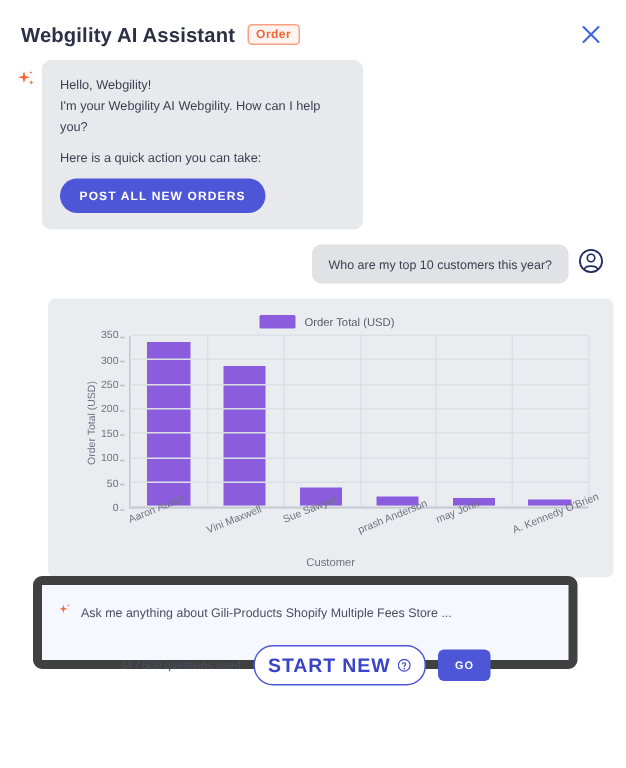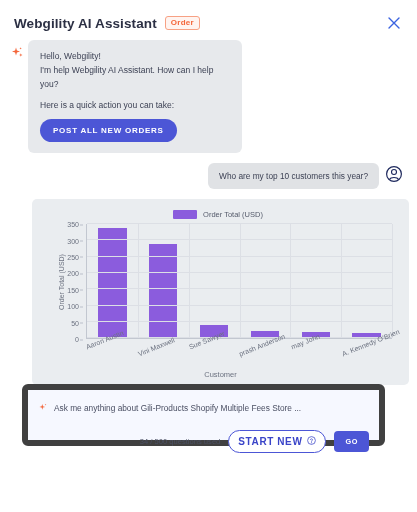--- a/index.html
+++ b/index.html
@@ -128,28 +128,28 @@
     padding: 9px 10px 9px 10px; height:62px;
   }
   .composer-top { display:flex; align-items:center; gap:6px; }
   .composer-input {
     border:none; outline:none; background:transparent;
     font-size:8.3px; color:#3a3f52; width:100%;
     font-family:"Liberation Sans", sans-serif;
   }
   .composer-input::placeholder { color:#4a4f63; }
   .composer-bottom {
-    display:flex; align-items:center; justify-content:flex-end; gap:8px;
+    display:flex; align-items:center; justify-content:center; gap:8px;
     margin-top:13px;
   }
   .quota { font-size:7.6px; color:#4a4f63; }
   .start-new {
     display:flex; align-items:center; gap:5px;
     border:1px solid #4c56d6; color:#3a44c8; background:#fff;
-    font-size:10px; font-weight:700; letter-spacing:.6px;
+    font-size:13px; font-weight:700; letter-spacing:.6px;
     border-radius:13px; padding:5px 9px; cursor:pointer;
     font-family:"Liberation Sans", sans-serif;
   }
   .go {
     background:#4c56d6; color:#fff; border:none;
     font-size:7.3px; font-weight:700; letter-spacing:.6px;
     border-radius:4px; padding:6px 11px; cursor:pointer;
     font-family:"Liberation Sans", sans-serif;
   }
 </style>
@@ -173,21 +173,21 @@
     <div class="msg-row">
       <span class="spark">
         <svg width="14" height="14" viewBox="0 0 14 14" aria-hidden="true">
           <path d="M6 1.5 L6.9 4.6 L10 5.5 L6.9 6.4 L6 9.5 L5.1 6.4 L2 5.5 L5.1 4.6 Z" fill="#f4663a"></path>
           <path d="M10.8 7.3 L11.2 8.6 L12.5 9 L11.2 9.4 L10.8 10.7 L10.4 9.4 L9.1 9 L10.4 8.6 Z" fill="#f4663a"></path>
           <path d="M10.6 1.2 L10.9 2.1 L11.8 2.4 L10.9 2.7 L10.6 3.6 L10.3 2.7 L9.4 2.4 L10.3 2.1 Z" fill="#f4663a"></path>
         </svg>
       </span>
       <div class="bubble-bot">
         <p>Hello, Webgility!</p>
-        <p>I'm help Webgility AI Assistant. How can I help you?</p>
+        <p>I'm your Webgility AI Webgility. How can I help you?</p>
         <div class="gap"></div>
         <p>Here is a quick action you can take:</p>
         <button class="cta">POST ALL NEW ORDERS</button>
       </div>
     </div>
 
     <div class="msg-row user">
       <div class="bubble-user">Who are my top 10 customers this year?</div>
       <span class="avatar">
         <svg width="18" height="18" viewBox="0 0 18 18" aria-hidden="true">

